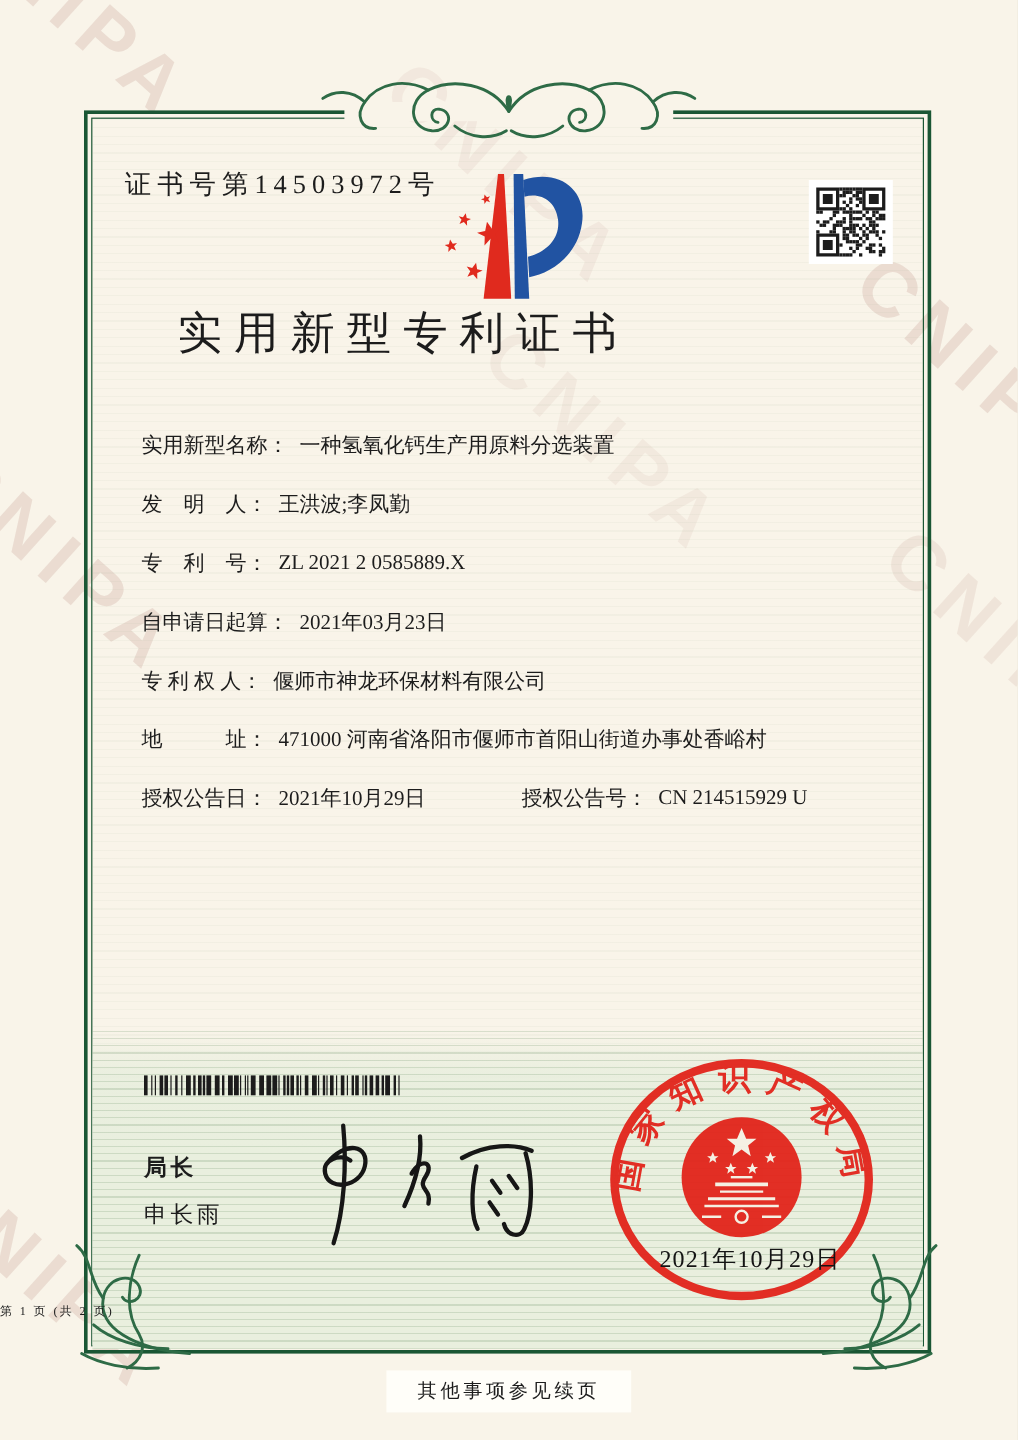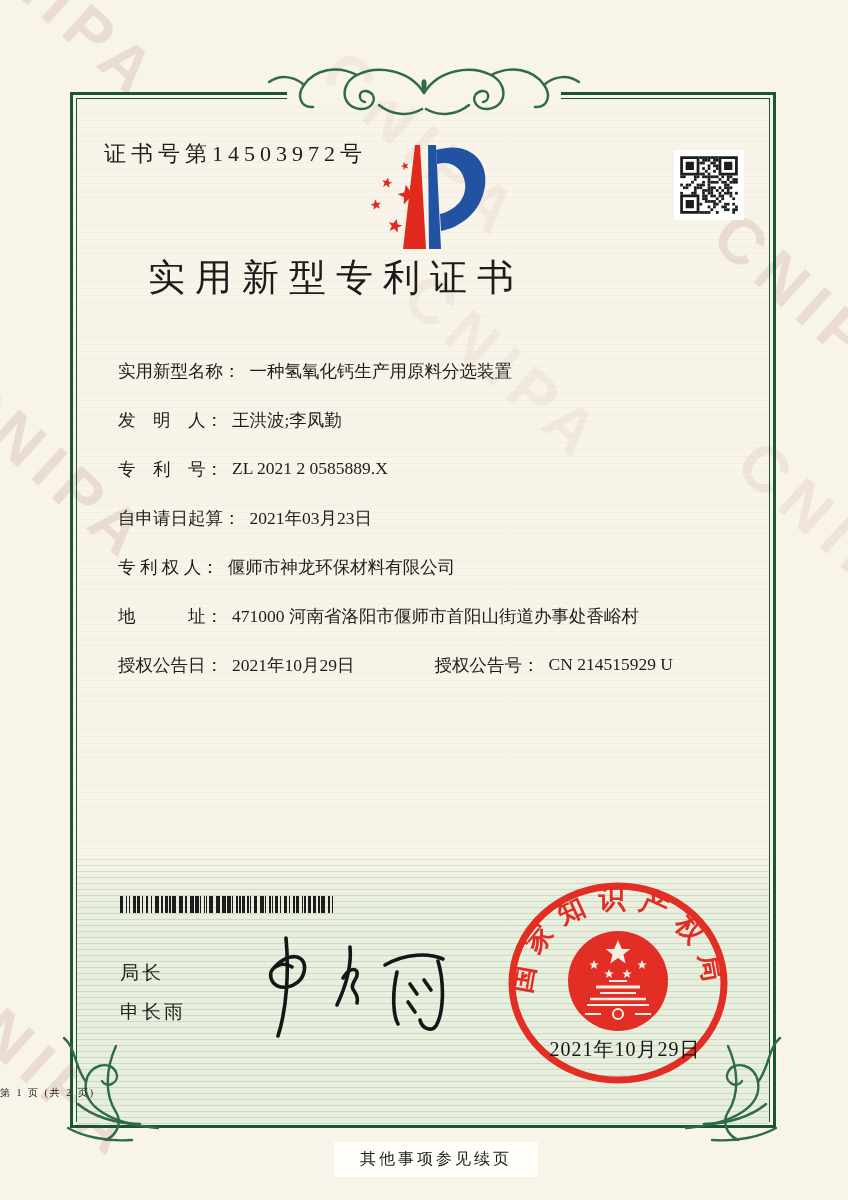--- a/index.html
+++ b/index.html
@@ -37,32 +37,32 @@
     position:absolute; left:0; top:253px; width:672px; text-align:center;
     font-size:37px; font-weight:normal; letter-spacing:10px; z-index:3;
   }
   .fields { position:absolute; left:118px; top:346px; width:640px; z-index:3; font-size:17.5px; }
   .frow { height:49px; display:flex; align-items:center; white-space:nowrap; }
   .fvalue { margin-left:9px; }
   .pair2 { margin-left:80px; }
   .paras { position:absolute; left:112px; top:691px; width:632px; z-index:3; }
   .paras p { font-size:17.5px; line-height:33px; text-indent:2em; text-align:justify; }
   .barcode { position:absolute; left:120px; top:896px; z-index:3; }
-  .signer-title { position:absolute; left:120px; top:960px; font-size:19px; letter-spacing:3px; z-index:3; }
+  .signer-title { position:absolute; left:120px; top:960px; font-size:19px; letter-spacing:3px; z-index:3;font-weight:bold; }
   .signer-name { position:absolute; left:120px; top:999px; font-size:19px; letter-spacing:3px; z-index:3;text-align:center; }
   .signature { position:absolute; left:246px; top:932px; z-index:4; }
   .seal { position:absolute; left:502px; top:877px; z-index:5; opacity:0.95; }
   .seal-date {
     position:absolute; left:520px; top:1036px; width:210px; text-align:center;
     font-size:20px; letter-spacing:1px; color:#141414; z-index:6;
   }
   .page-info { position:absolute; left:0; top:1086px; width:848px; text-align:left; font-size:10px; letter-spacing:2px; z-index:3; }
   .note-box {
     position:absolute; left:50%; top:1142px; transform:translateX(-50%);
-    background:#fffef9; padding:7px 26px; font-size:16px; letter-spacing:3px; z-index:3;margin-left:12px;
+    background:#fffef9; padding:7px 26px; font-size:16px; letter-spacing:3px; z-index:3;
   }
   .orn { position:absolute; z-index:3; }
   .orn-top { left:259px; top:61px; }
   .orn-bl { left:58px; top:1032px; }
   .orn-br { left:678px; top:1032px; transform:scaleX(-1); }
 </style>
 </head>
 <body>
 
 <div class="page">

